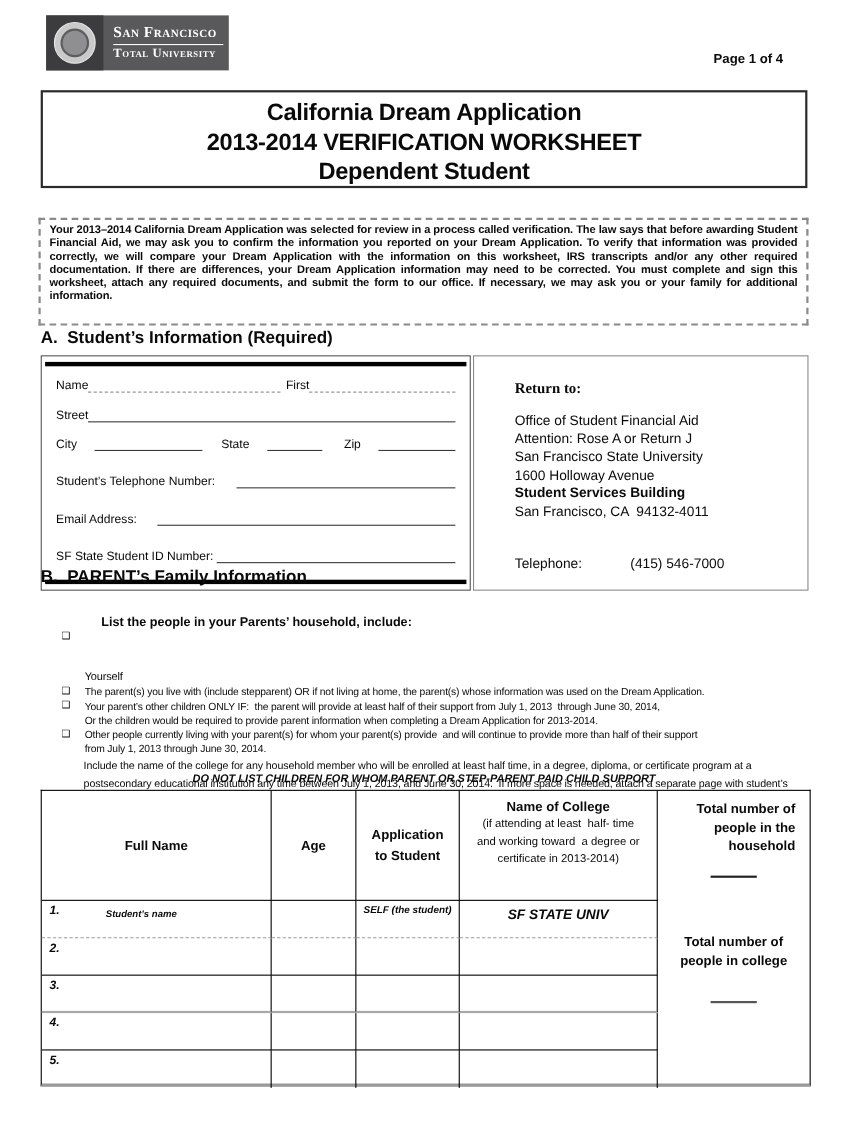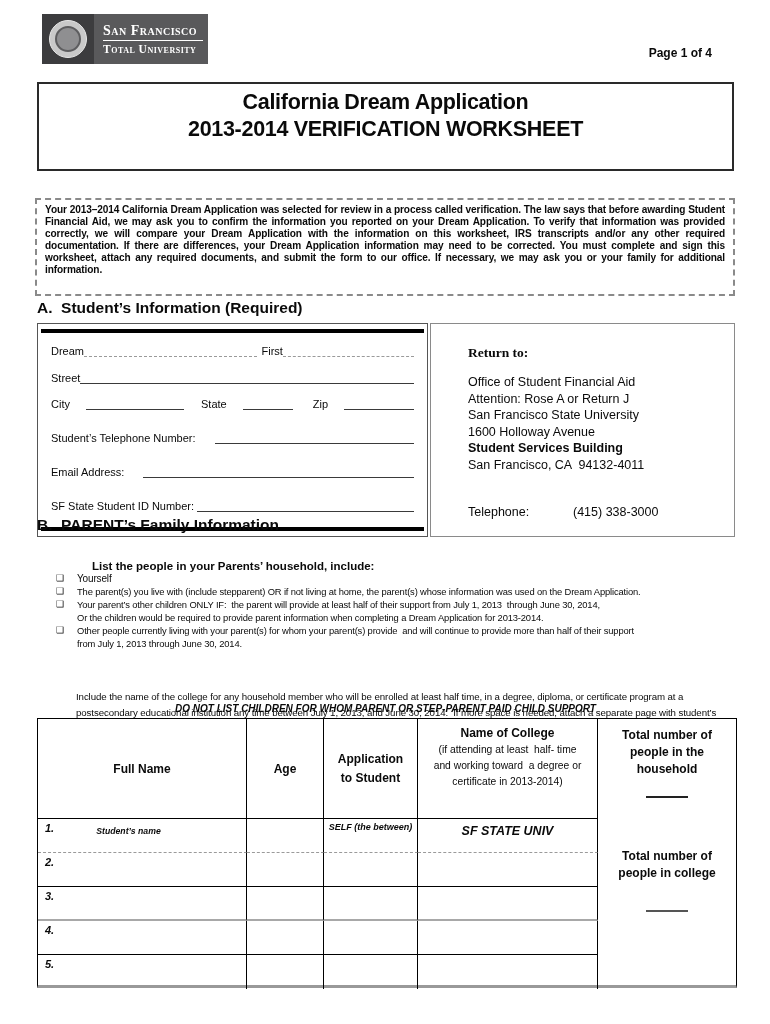--- a/index.html
+++ b/index.html
@@ -92,33 +92,34 @@
     <div class="logo-text">
       <div class="logo-line1">San Francisco</div>
       <div class="logo-line2">Total University</div>
     </div>
   </div>
   <div class="page-num">Page 1 of 4</div>
 
   <div class="title-box">
     <div class="title-line">California Dream Application</div>
     <div class="title-line">2013-2014 VERIFICATION WORKSHEET</div>
+    <div class="title-line">Dependent Student</div>
   </div>
 
   <div class="intro-box">
     <div class="intro-text">Your 2013–2014 California Dream Application was selected for review in a process called verification. The law says that before awarding Student Financial Aid, we may ask you to confirm the information you reported on your Dream Application. To verify that information was provided correctly, we will compare your Dream Application with the information on this worksheet, IRS transcripts and/or any other required documentation.  If there are differences, your Dream Application information may need to be corrected. You must complete and sign this worksheet, attach any required documents, and submit the form to our office. If necessary, we may ask you or your family for additional information.</div>
   </div>
 
   <div class="sec-heading ps" style="top:299px;">A.  Student’s Information (Required)</div>
 
   <div class="sa-wrap">
     <div class="sa-left">
       <div class="sa-left-inner">
         <div class="fieldrow mb11">
-          <span class="lbl">Dream</span>
+          <span class="lbl">Name</span>
           <span class="uline dash" style="flex:1.25;"></span>
           <span class="lbl" style="margin-left:5px;">First</span>
           <span class="uline dash" style="flex:0.95;"></span>
         </div>
         <div class="fieldrow mb10">
           <span class="lbl">Street</span>
           <span class="uline"></span>
         </div>
         <div class="fieldrow mb18">
           <span class="lbl">City</span>
@@ -148,32 +149,32 @@
       <div class="return-lines">
         <div>Office of Student Financial Aid</div>
         <div>Attention: Rose A or Return J</div>
         <div>San Francisco State University</div>
         <div>1600 Holloway Avenue</div>
         <div class="bold">Student Services Building</div>
         <div class="ps">San Francisco, CA  94132-4011</div>
       </div>
       <div class="tel-row">
         <span class="tel-label">Telephone:</span>
-        <span>(415) 338-3000</span>
+        <span>(415) 546-7000</span>
       </div>
     </div>
   </div>
 
   <div class="sec-heading ps" style="top:516px;">B.  PARENT’s Family Information</div>
   <div class="sb-sub ps">List the people in your Parents’ household, include:</div>
 
   <div class="bullets">
     <div class="bullet">
       <span class="chk">❑</span>
-      <span class="btxt" style="font-size:10px;">Yourself</span>
+      <span class="btxt" style="font-size:10px;margin-top:37px;">Yourself</span>
     </div>
     <div class="bullet">
       <span class="chk">❑</span>
       <span class="btxt">The parent(s) you live with (include stepparent) OR if not living at home, the parent(s) whose information was used on the Dream Application.</span>
     </div>
     <div class="bullet">
       <span class="chk">❑</span>
       <span class="btxt">Your parent’s other children ONLY IF:  the parent will provide at least half of their support from July 1, 2013  through June 30, 2014,
 Or the children would be required to provide parent information when completing a Dream Application for 2013-2014.</span>
     </div>
@@ -185,42 +186,42 @@
   </div>
 
   <div class="sb-para">Include the name of the college for any household member who will be enrolled at least half time, in a degree, diploma, or certificate program at a
 postsecondary educational institution any time between July 1, 2013, and June 30, 2014.  If more space is needed, attach a separate page with student’s
 name and SF State ID Number at the top.</div>
   <div class="sb-warning">DO NOT LIST CHILDREN FOR WHOM PARENT OR STEP-PARENT PAID CHILD SUPPORT</div>
 
   <div class="hh-table">
 
     <div class="cell merged lastcol">
-      <div style="width:112px;">Total number of people in the household</div>
+      <div style="width:112px;text-align:right;">Total number of people in the household</div>
       <div class="total-line line-hh"></div>
       <div class="label-college">Total number of people in college</div>
       <div class="total-line line-college"></div>
     </div>
 
     <div class="cell hdr hdr-fullname">Full Name</div>
     <div class="cell hdr hdr-age">Age</div>
     <div class="cell hdr hdr-rel">Application to Student</div>
     <div class="cell hdr hdr-college">
       <div>Name of College</div>
       <div class="college-note">(if attending at least  half- time
 and working toward  a degree or
 certificate in 2013-2014)</div>
     </div>
 
     <div class="cell num-cell row-sep-dash">
       <span>1.</span>
       <span class="row1-name">Student’s name</span>
     </div>
     <div class="cell row-sep-dash"></div>
-    <div class="cell rel-self row-sep-dash">SELF (the between)</div>
+    <div class="cell rel-self row-sep-dash">SELF (the student)</div>
     <div class="cell college-self row-sep-dash">SF STATE UNIV</div>
 
     <div class="cell num-cell">
         <span>2.</span>
       </div>
     <div class="cell"></div>
     <div class="cell"></div>
     <div class="cell"></div>
 
     <div class="cell num-cell row-sep-gray">

